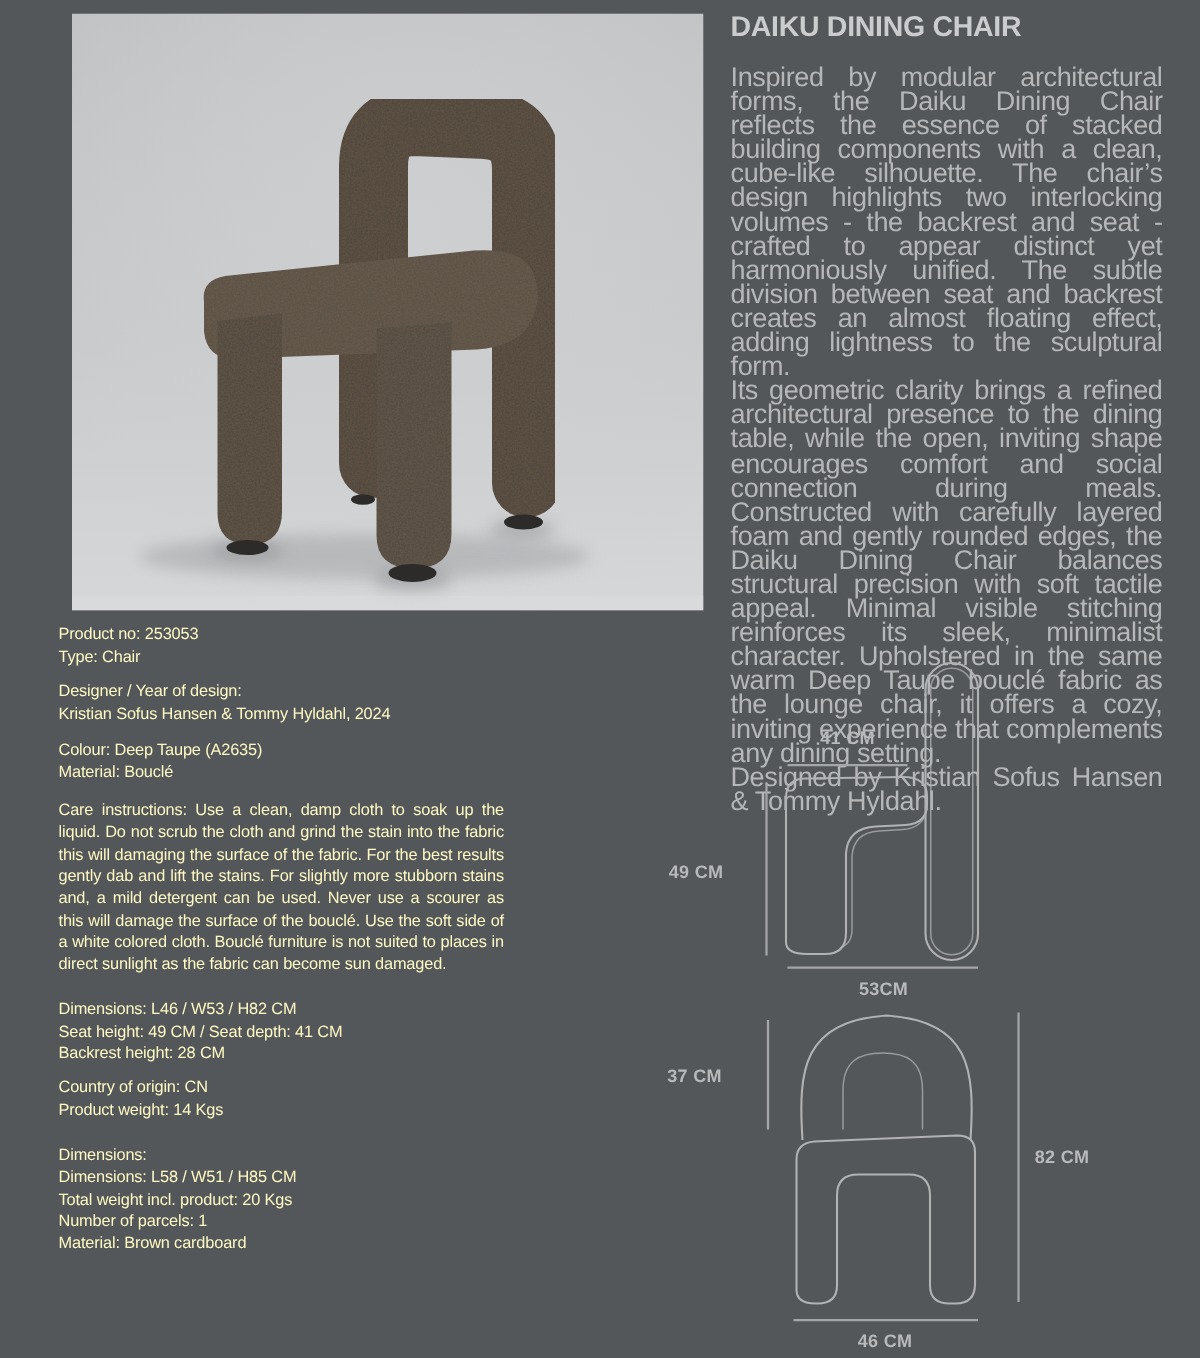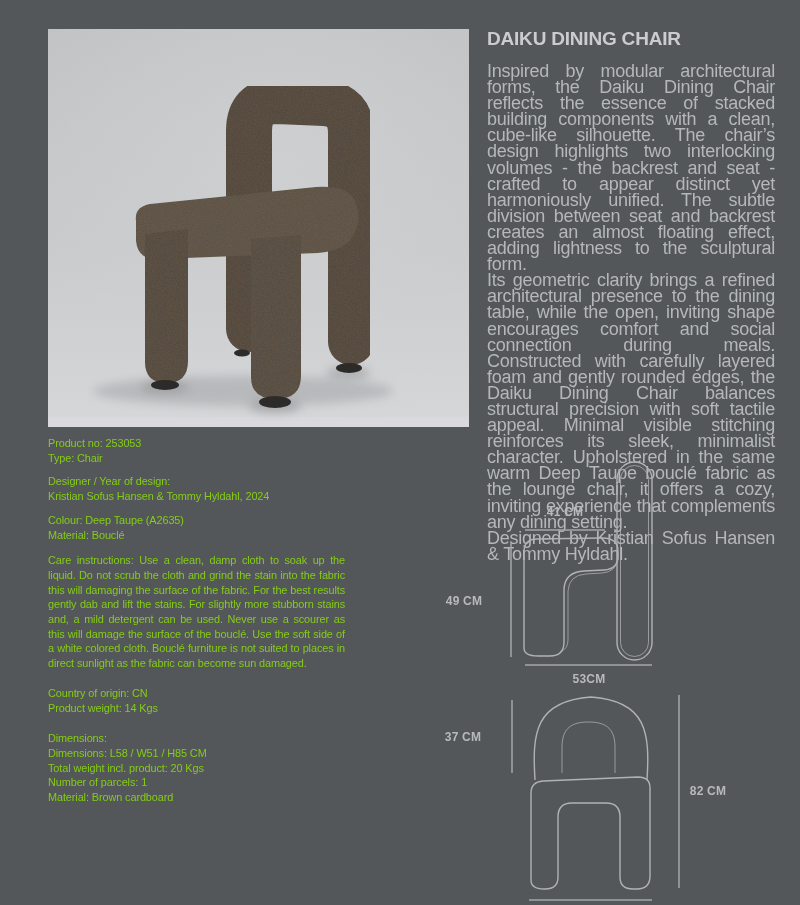--- a/index.html
+++ b/index.html
@@ -3,41 +3,41 @@
 <meta charset="utf-8">
 <style>
   * { margin:0; padding:0; box-sizing:border-box; }
   html,body { width:800px; height:905px; overflow:hidden; }
   body {
     position:relative;
     background:#54575a;
     font-family:"Liberation Sans", sans-serif;
     -webkit-font-smoothing:antialiased;
   }
-  .abs { position:absolute;margin-top:20px; }
+  .abs { position:absolute; }
 
   
   .photo {
     left:48px; top:9px; width:421px; height:398px;
   }
   .photo svg { display:block; width:421px; height:398px; }
 
   
   .right-col { left:487px; top:8px; width:288px; color:#b5b7b9; }
   .page-title {
     font-size:19px; font-weight:700; letter-spacing:-0.2px;
     color:#caccce; margin-bottom:13px; white-space:nowrap;
   }
   .desc p {
     font-size:18px; line-height:16.1px; letter-spacing:-0.25px;
     text-align:justify; color:#b5b7b9;
   }
 
   
-  .left-col { left:48px; top:416px; width:297px; color:#84cc16; }
+  .left-col { left:39px; top:416px; width:297px; color:#fef9c3; }
   .spec-group { margin-bottom:9px; }
   .spec-group div {
     font-size:10.9px; line-height:14.7px; letter-spacing:-0.1px;
   }
   .spec-group .justify { text-align:justify; }
   .mb11 { margin-bottom:11px; }
   .mb15 { margin-bottom:15px; }
   .mb8  { margin-bottom:8px; }
   .mb16 { margin-bottom:16px; }
 
@@ -128,20 +128,25 @@
     <div>Designer / Year of design:</div>
     <div>Kristian Sofus Hansen &amp; Tommy Hyldahl, 2024</div>
   </div>
   <div class="spec-group mb11">
     <div>Colour: Deep Taupe (A2635)</div>
     <div>Material: Bouclé</div>
   </div>
   <div class="spec-group mb15">
     <div class="justify">Care instructions: Use a clean, damp cloth to soak up the liquid. Do not scrub the cloth and grind the stain into the fabric this will damaging the surface of the fabric. For the best results gently dab and lift the stains. For slightly more stubborn stains and, a mild detergent can be used. Never use a scourer as this will damage the surface of the bouclé. Use the soft side of a white colored cloth. Bouclé furniture is not suited to places in direct sunlight as the fabric can become sun damaged.</div>
   </div>
+  <div class="spec-group mb8">
+    <div>Dimensions: L46 / W53 / H82 CM</div>
+    <div>Seat height: 49 CM / Seat depth: 41 CM</div>
+    <div>Backrest height: 28 CM</div>
+  </div>
   <div class="spec-group mb16">
     <div>Country of origin: CN</div>
     <div>Product weight: 14 Kgs</div>
   </div>
   <div class="spec-group">
     <div>Dimensions:</div>
     <div>Dimensions: L58 / W51 / H85 CM</div>
     <div>Total weight incl. product: 20 Kgs</div>
     <div>Number of parcels: 1</div>
     <div>Material: Brown cardboard</div>

